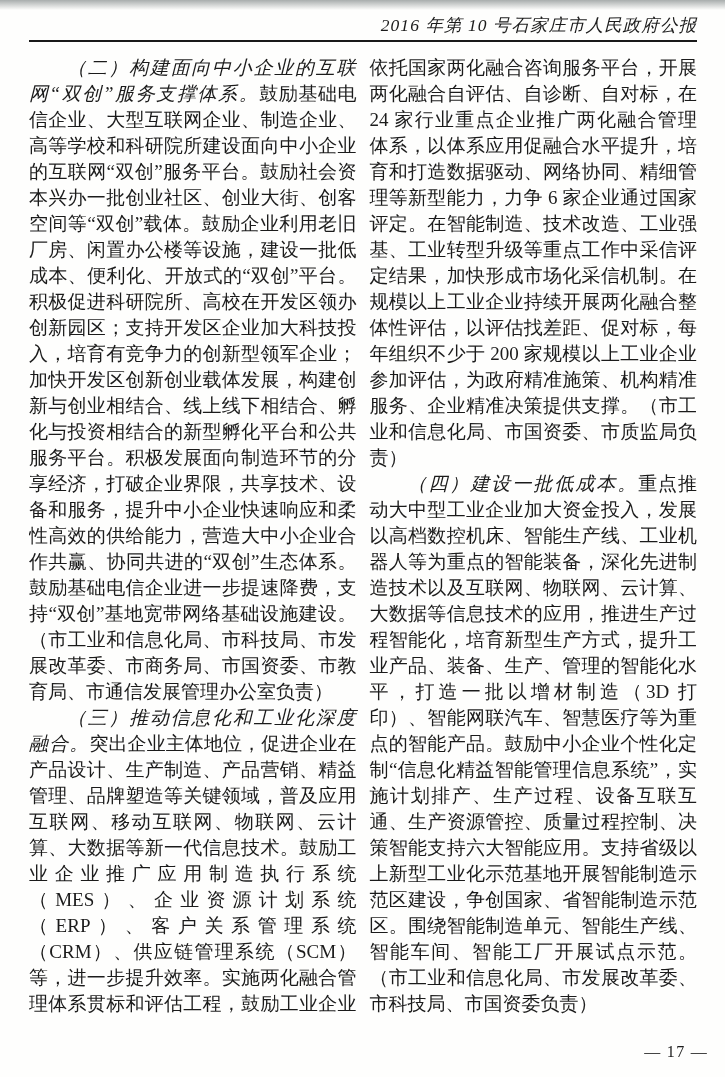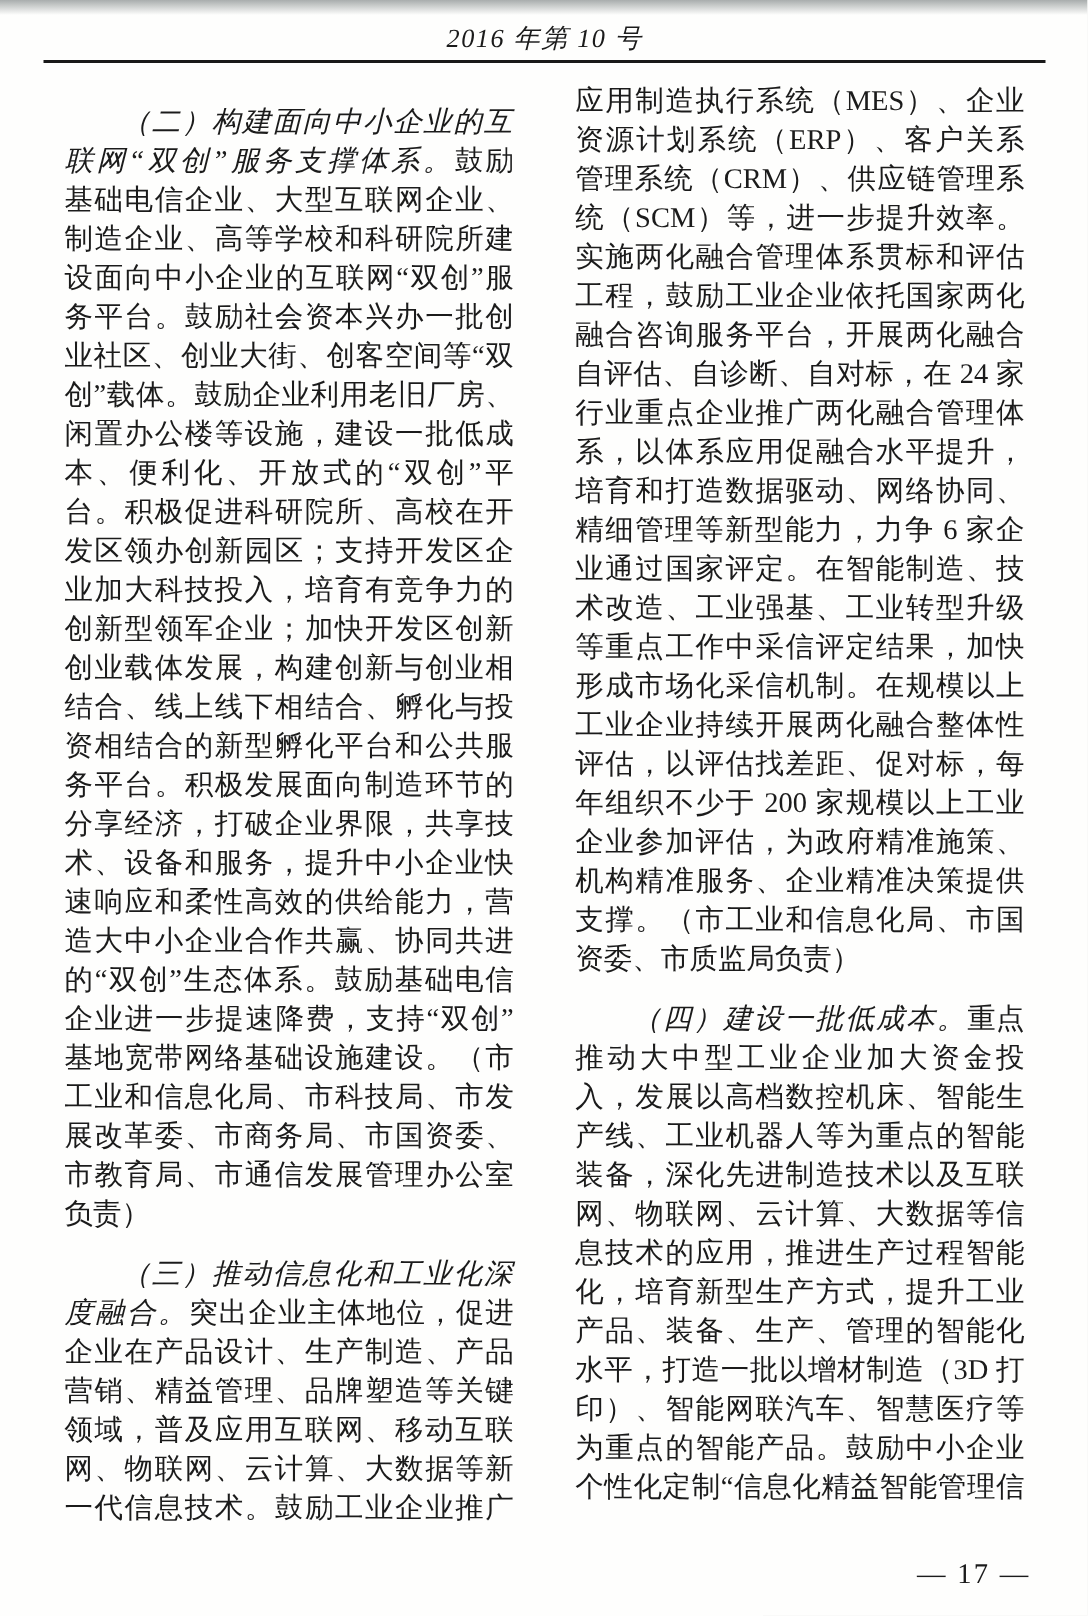--- a/index.html
+++ b/index.html
@@ -14,62 +14,63 @@
     background:#fefefd;
     color:#1b1b1b;
     overflow:hidden;
   }
   .scan-edge{
     position:absolute;top:0;left:0;right:0;height:10px;
     background:linear-gradient(to bottom, rgba(140,146,146,.75), rgba(255,255,255,0));
   }
   .page-header{
     position:absolute;top:13px;left:29px;right:28px;
-    display:flex;justify-content:center;align-items:baseline;
+    display:flex;justify-content:flex-end;align-items:baseline;
     font-size:17.5px;
     font-style:italic;
     letter-spacing:.06em;
   }
   .header-rule{
     position:absolute;top:40px;left:29px;right:28px;
     border-top:2.5px solid #191919;
   }
   .content{
     position:absolute;top:55px;left:29px;
     width:668px;height:970px;
     column-count:2;
     column-gap:13px;
     column-fill:auto;
     font-size:19px;
     line-height:26px;
     text-align:justify;
     overflow:hidden;
   }
   .content p{
-    margin:14px;
+    margin:0;
     text-indent:2em;
   }
   .lead{
     font-style:italic;
     letter-spacing:.055em;
   }
   .page-footer{
-    position:absolute;right:38px;bottom:16px;
-    font-size:19px;
+    position:absolute;right:17px;bottom:16px;
+    font-size:16px;
     letter-spacing:.08em;
   }
 </style>
 </head>
 <body>
 
 <div class="page">
   <div class="scan-edge"></div>
 
   <header class="page-header">
     <span>2016 年第 10 号</span>
+    <span>石家庄市人民政府公报</span>
   </header>
 
   <div class="header-rule"></div>
 
   <main class="content">
     <p><span class="lead">（二）构建面向中小企业的互联网“双创”服务支撑体系。</span><span>鼓励基础电信企业、大型互联网企业、制造企业、高等学校和科研院所建设面向中小企业的互联网“双创”服务平台。鼓励社会资本兴办一批创业社区、创业大街、创客空间等“双创”载体。鼓励企业利用老旧厂房、闲置办公楼等设施，建设一批低成本、便利化、开放式的“双创”平台。积极促进科研院所、高校在开发区领办创新园区；支持开发区企业加大科技投入，培育有竞争力的创新型领军企业；加快开发区创新创业载体发展，构建创新与创业相结合、线上线下相结合、孵化与投资相结合的新型孵化平台和公共服务平台。积极发展面向制造环节的分享经济，打破企业界限，共享技术、设备和服务，提升中小企业快速响应和柔性高效的供给能力，营造大中小企业合作共赢、协同共进的“双创”生态体系。鼓励基础电信企业进一步提速降费，支持“双创”基地宽带网络基础设施建设。（市工业和信息化局、市科技局、市发展改革委、市商务局、市国资委、市教育局、市通信发展管理办公室负责）</span></p>
     <p><span class="lead">（三）推动信息化和工业化深度融合。</span><span>突出企业主体地位，促进企业在产品设计、生产制造、产品营销、精益管理、品牌塑造等关键领域，普及应用互联网、移动互联网、物联网、云计算、大数据等新一代信息技术。鼓励工业企业推广应用制造执行系统（MES）、企业资源计划系统（ERP）、客户关系管理系统（CRM）、供应链管理系统（SCM）等，进一步提升效率。实施两化融合管理体系贯标和评估工程，鼓励工业企业依托国家两化融合咨询服务平台，开展两化融合自评估、自诊断、自对标，在 24 家行业重点企业推广两化融合管理体系，以体系应用促融合水平提升，培育和打造数据驱动、网络协同、精细管理等新型能力，力争 6 家企业通过国家评定。在智能制造、技术改造、工业强基、工业转型升级等重点工作中采信评定结果，加快形成市场化采信机制。在规模以上工业企业持续开展两化融合整体性评估，以评估找差距、促对标，每年组织不少于 200 家规模以上工业企业参加评估，为政府精准施策、机构精准服务、企业精准决策提供支撑。（市工业和信息化局、市国资委、市质监局负责）</span></p>
     <p><span class="lead">（四）建设一批低成本。</span><span>重点推动大中型工业企业加大资金投入，发展以高档数控机床、智能生产线、工业机器人等为重点的智能装备，深化先进制造技术以及互联网、物联网、云计算、大数据等信息技术的应用，推进生产过程智能化，培育新型生产方式，提升工业产品、装备、生产、管理的智能化水平，打造一批以增材制造（3D 打印）、智能网联汽车、智慧医疗等为重点的智能产品。鼓励中小企业个性化定制“信息化精益智能管理信息系统”，实施计划排产、生产过程、设备互联互通、生产资源管控、质量过程控制、决策智能支持六大智能应用。支持省级以上新型工业化示范基地开展智能制造示范区建设，争创国家、省智能制造示范区。围绕智能制造单元、智能生产线、智能车间、智能工厂开展试点示范。（市工业和信息化局、市发展改革委、市科技局、市国资委负责）</span></p>
 
   </main>

